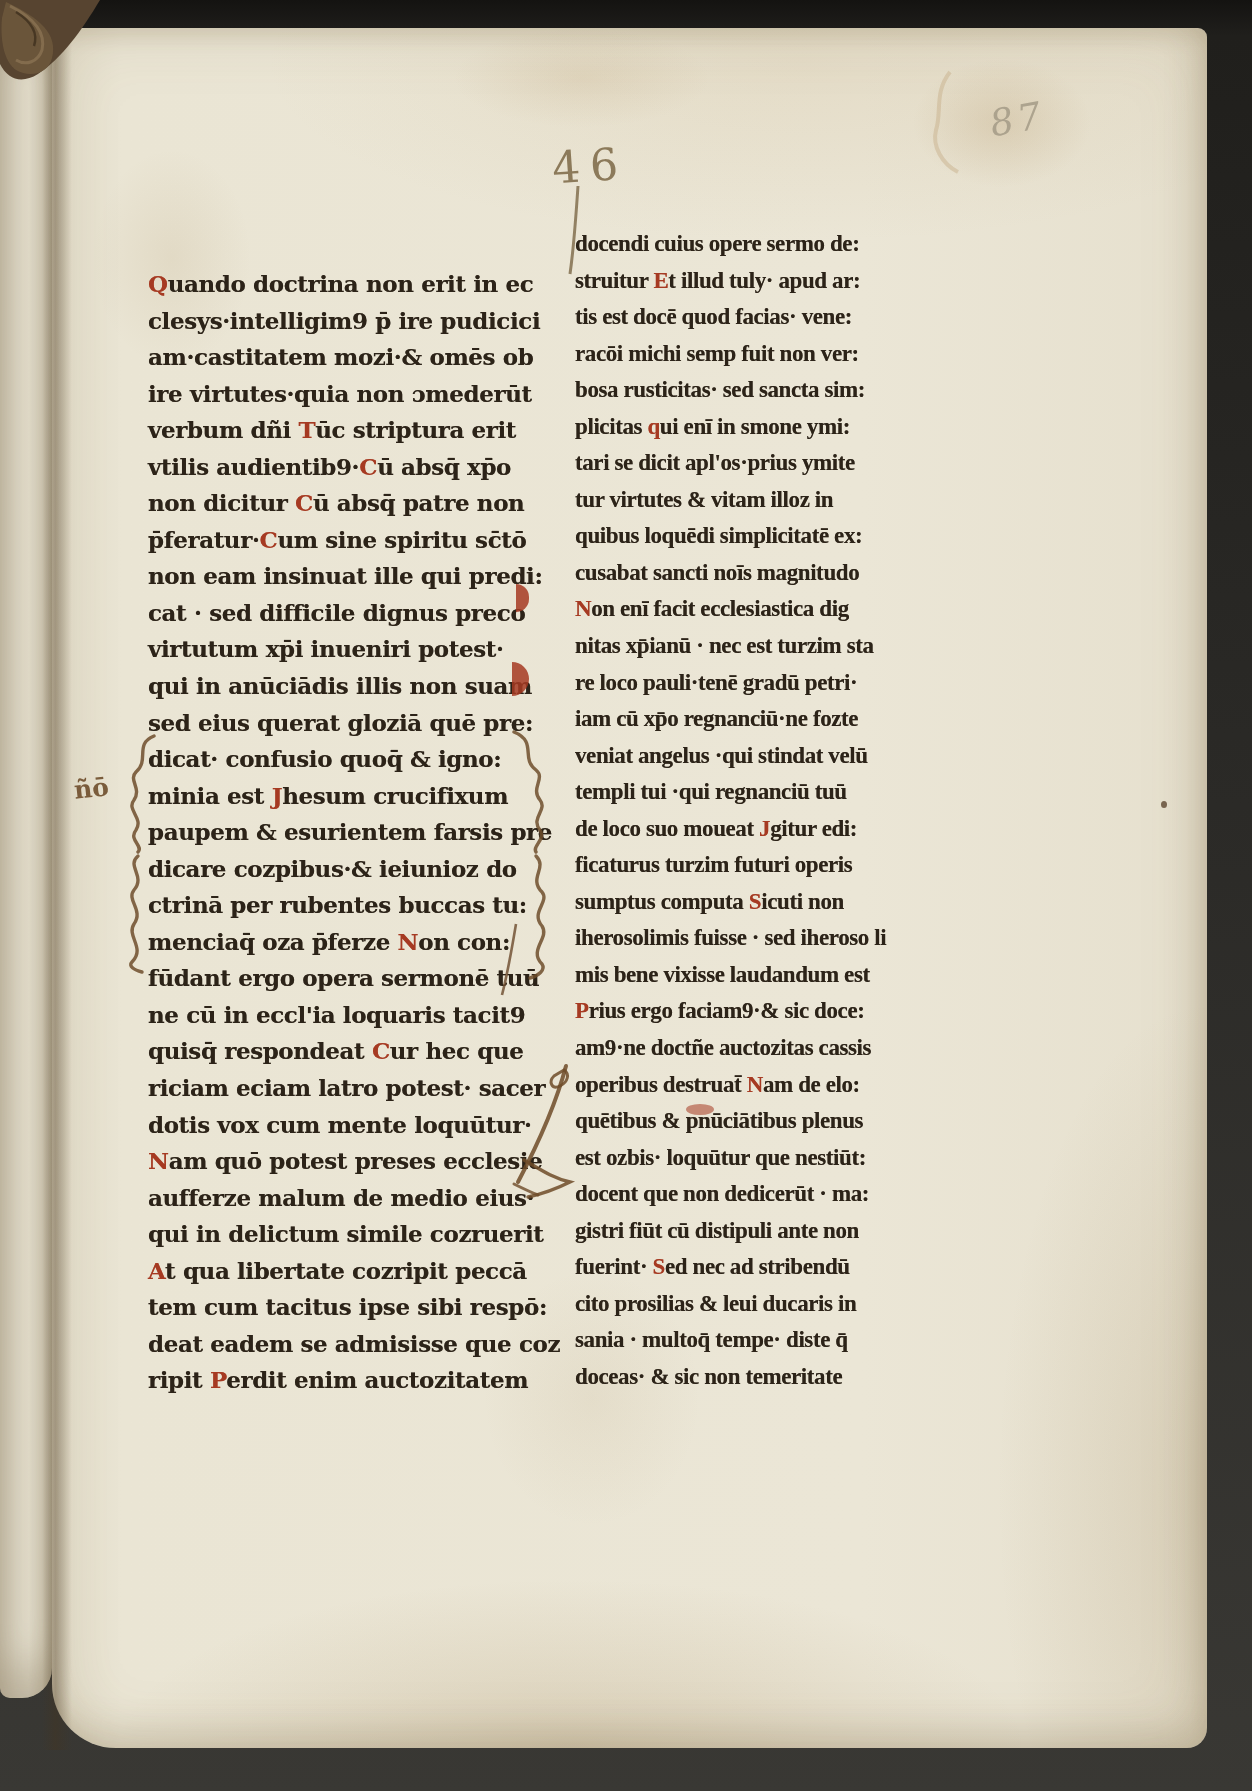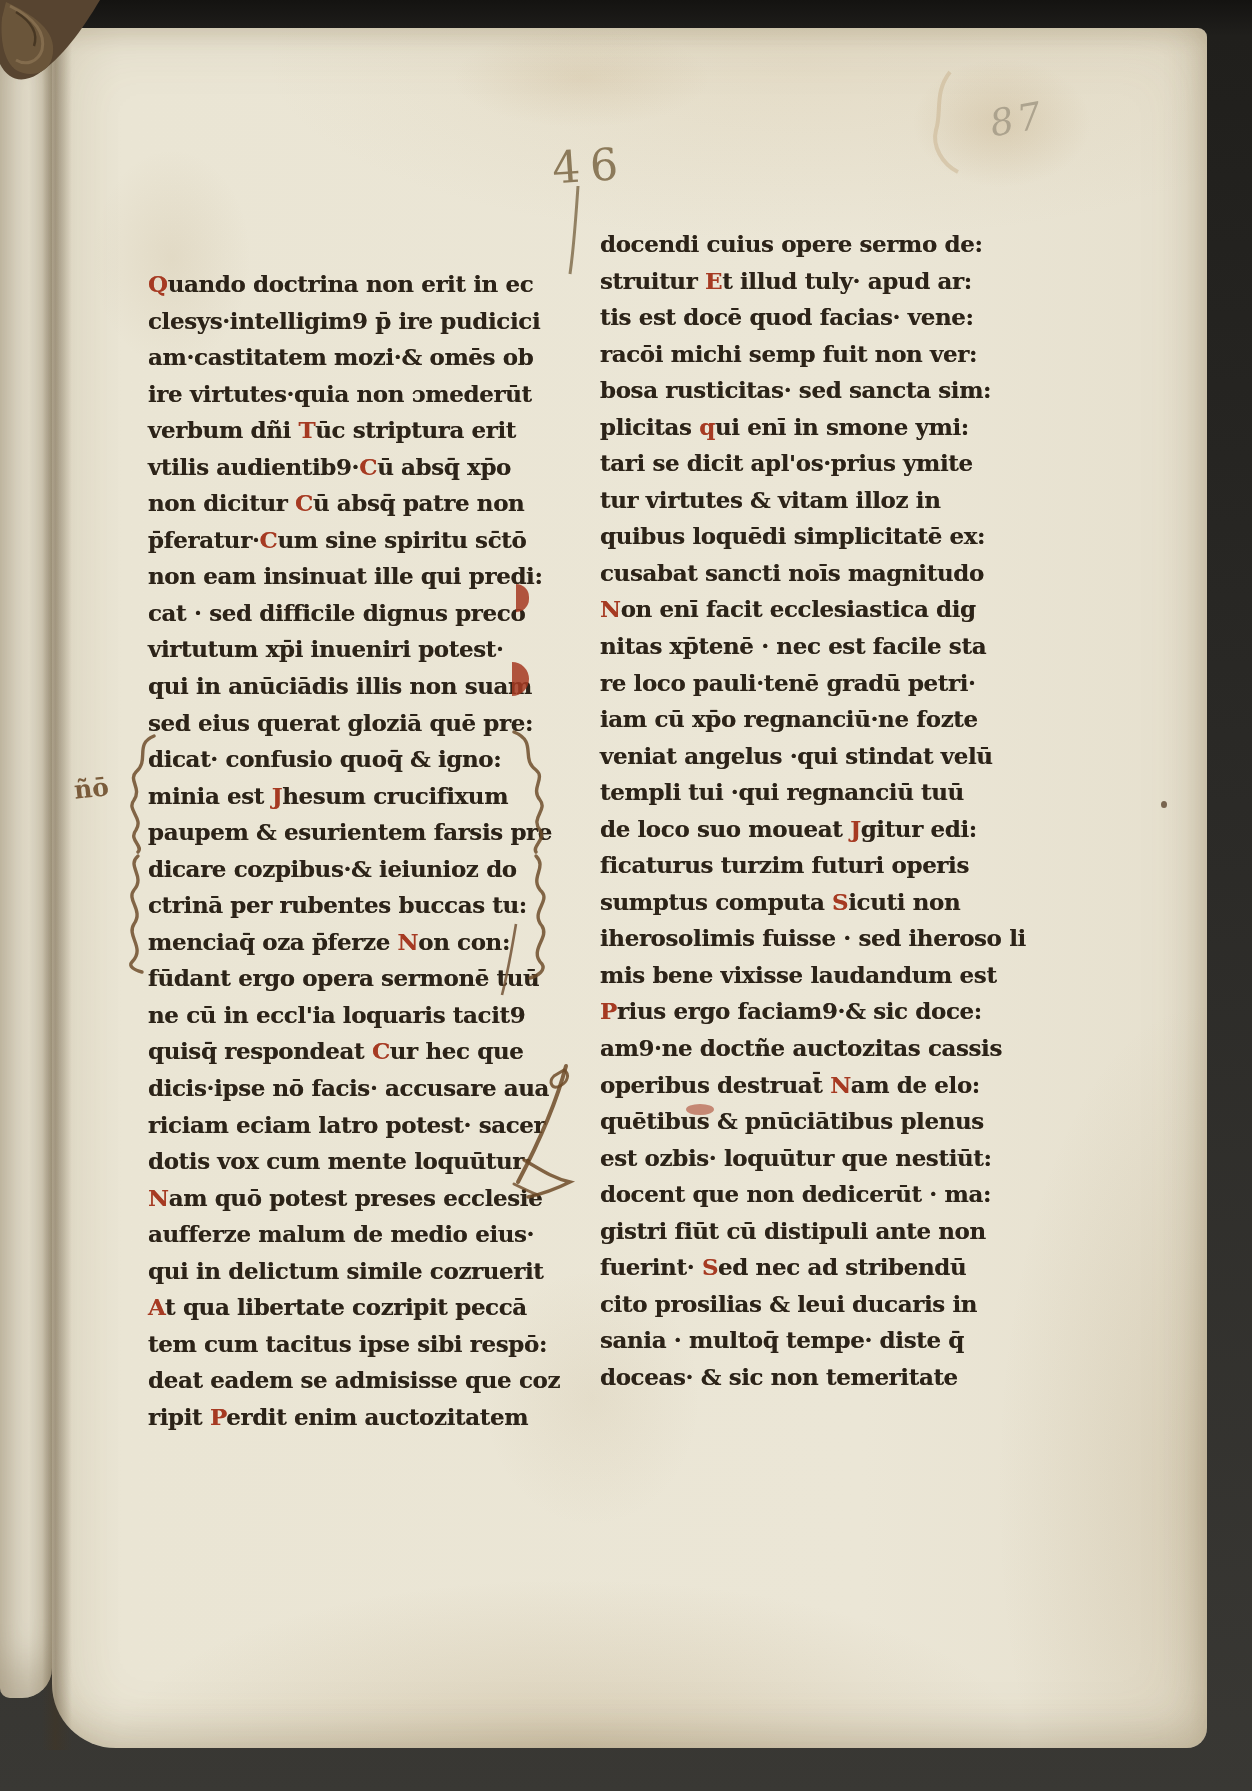--- a/index.html
+++ b/index.html
@@ -93,44 +93,43 @@
         <div class="tline">sed eius querat gloziā quē pre:</div>
         <div class="tline">dicat· confusio quoq̄ &amp; igno:</div>
         <div class="tline">minia est <span class="rubric">J</span>hesum crucifixum</div>
         <div class="tline">paupem &amp; esurientem farsis pre</div>
         <div class="tline">dicare cozpibus·&amp; ieiunioz do</div>
         <div class="tline">ctrinā per rubentes buccas tu:</div>
         <div class="tline">menciaq̄ oza p̄ferze <span class="rubric">N</span>on con:</div>
         <div class="tline">fūdant ergo opera sermonē tuū</div>
         <div class="tline">ne cū in eccl'ia loquaris tacit9</div>
         <div class="tline">quisq̄ respondeat <span class="rubric">C</span>ur hec que</div>
-        <div class="tline">dicis·ipse nō facis· accusare aua</div>
         <div class="tline">riciam eciam latro potest· sacer</div>
         <div class="tline">dotis vox cum mente loquūtur·</div>
         <div class="tline"><span class="rubric">N</span>am quō potest preses ecclesie</div>
         <div class="tline">aufferze malum de medio eius·</div>
         <div class="tline">qui in delictum simile cozruerit</div>
         <div class="tline"><span class="rubric">A</span>t qua libertate cozripit peccā</div>
         <div class="tline">tem cum tacitus ipse sibi respō:</div>
         <div class="tline">deat eadem se admisisse que coz</div>
         <div class="tline">ripit <span class="rubric">P</span>erdit enim auctozitatem</div>
       </div>
-    <div class="col" style="left:548px;top:198px;">
+    <div class="col" style="left:523px;top:198px;font-family:Liberation Serif, serif;">
         <div class="tline">docendi cuius opere sermo de:</div>
         <div class="tline">struitur <span class="rubric">E</span>t illud tuly· apud ar:</div>
         <div class="tline">tis est docē quod facias· vene:</div>
         <div class="tline">racōi michi semp fuit non ver:</div>
         <div class="tline">bosa rusticitas· sed sancta sim:</div>
         <div class="tline">plicitas <span class="rubric">q</span>ui enī in smone ymi:</div>
         <div class="tline">tari se dicit apl'os·prius ymite</div>
         <div class="tline">tur virtutes &amp; vitam illoz in</div>
         <div class="tline">quibus loquēdi simplicitatē ex:</div>
         <div class="tline">cusabat sancti noīs magnitudo</div>
         <div class="tline"><span class="rubric">N</span>on enī facit ecclesiastica dig</div>
-        <div class="tline">nitas xp̄tenē · nec est facile sta</div>
+        <div class="tline">nitas xp̄ianū · nec est turzim sta</div>
         <div class="tline">re loco pauli·tenē gradū petri·</div>
         <div class="tline">iam cū xp̄o regnanciū·ne fozte</div>
         <div class="tline">veniat angelus ·qui stindat velū</div>
         <div class="tline">templi tui ·qui regnanciū tuū</div>
         <div class="tline">de loco suo moueat <span class="rubric">J</span>gitur edi:</div>
         <div class="tline">ficaturus turzim futuri operis</div>
         <div class="tline">sumptus computa <span class="rubric">S</span>icuti non</div>
         <div class="tline">iherosolimis fuisse · sed iheroso li</div>
         <div class="tline">mis bene vixisse laudandum est</div>
         <div class="tline"><span class="rubric">P</span>rius ergo faciam9·&amp; sic doce:</div>

